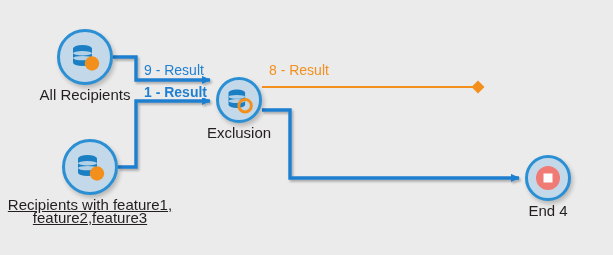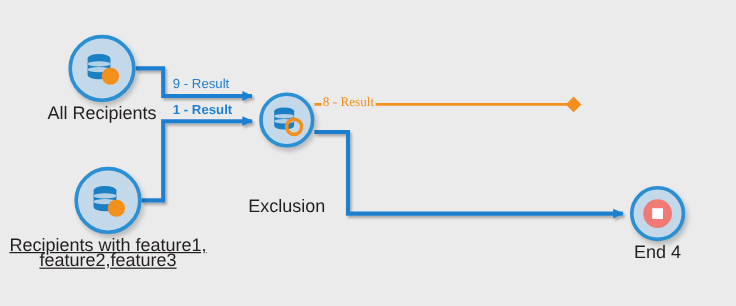--- a/index.html
+++ b/index.html
@@ -43,21 +43,21 @@
     position: absolute;
     text-align: center;
     color: #231f20;
     font-size: 15px;
     line-height: 13px;
     white-space: pre-line;
     font-family: "Liberation Sans", sans-serif;
   }
   .edge-label {
     position: absolute;
-    font-size: 11px;
+    font-size: 14px;
     line-height: 12px;
     white-space: nowrap;
     font-family: "Liberation Sans", sans-serif;
     background: #ebebeb;
     padding: 0 1px;
     text-align: center;
   }
   .edge-label.blue { color: #1f7fd0; }
   .edge-label.orange { color: #f3901d; }
 </style>
@@ -139,32 +139,32 @@
       <rect x="4" y="6.5" width="19" height="4.6" fill="#1b7fc4"></rect>
       <ellipse cx="13.5" cy="11.3" rx="9.5" ry="3.6" fill="#1b7fc4"></ellipse>
       <rect x="4" y="11.3" width="19" height="4.6" fill="#1b7fc4"></rect>
       <ellipse cx="13.5" cy="16.1" rx="9.5" ry="3.6" fill="#1b7fc4"></ellipse>
       <rect x="4" y="16.1" width="19" height="4.3" fill="#1b7fc4"></rect>
       <ellipse cx="13.5" cy="20.4" rx="9.5" ry="3.6" fill="#1b7fc4"></ellipse>
       <ellipse cx="13.5" cy="11.3" rx="9.5" ry="2.2" fill="#c3d9ea" opacity="0.9"></ellipse>
       <ellipse cx="13.5" cy="16.1" rx="9.5" ry="2.2" fill="#c3d9ea" opacity="0.9"></ellipse>
       <circle cx="23" cy="21.5" r="7.2" fill="none" stroke="#f3901d" stroke-width="3.4"></circle>
     </svg>
-    <div class="node-label" style="left:-60px; top:26px; width:120px;margin-top:40px;">Exclusion</div>
+    <div class="node-label" style="left:-60px; top:26px; width:120px;">Exclusion</div>
   </div>
 
   <div class="node" style="left:548px; top:178px;">
     <div class="node-circle" style="left:-23px; top:-23px; width:46px; height:46px;"></div>
     <svg style="position:absolute; left:-13px; top:-13px;" width="26" height="26" viewBox="0 0 26 26" xmlns="http://www.w3.org/2000/svg">
       <circle cx="13" cy="13" r="12" fill="#ef7b74"></circle>
       <rect x="8.5" y="8.5" width="9" height="9" fill="#ffffff"></rect>
     </svg>
     <div class="node-label" style="left:-50px; top:26px; width:100px;">End 4</div>
   </div>
 
   <div class="edge-label blue" style="left:143px; top:64px;">9 - Result</div>
 
   <div class="edge-label blue" style="left:143px; top:86px;font-weight:bold;">1 - Result</div>
 
-  <div class="edge-label orange" style="left:268px; top:79px;font-family:Liberation Serif, serif;">8 - Result</div>
+  <div class="edge-label orange" style="left:268px; top:64px;">8 - Result</div>
 
 
 </div>
 
 </body></html>

